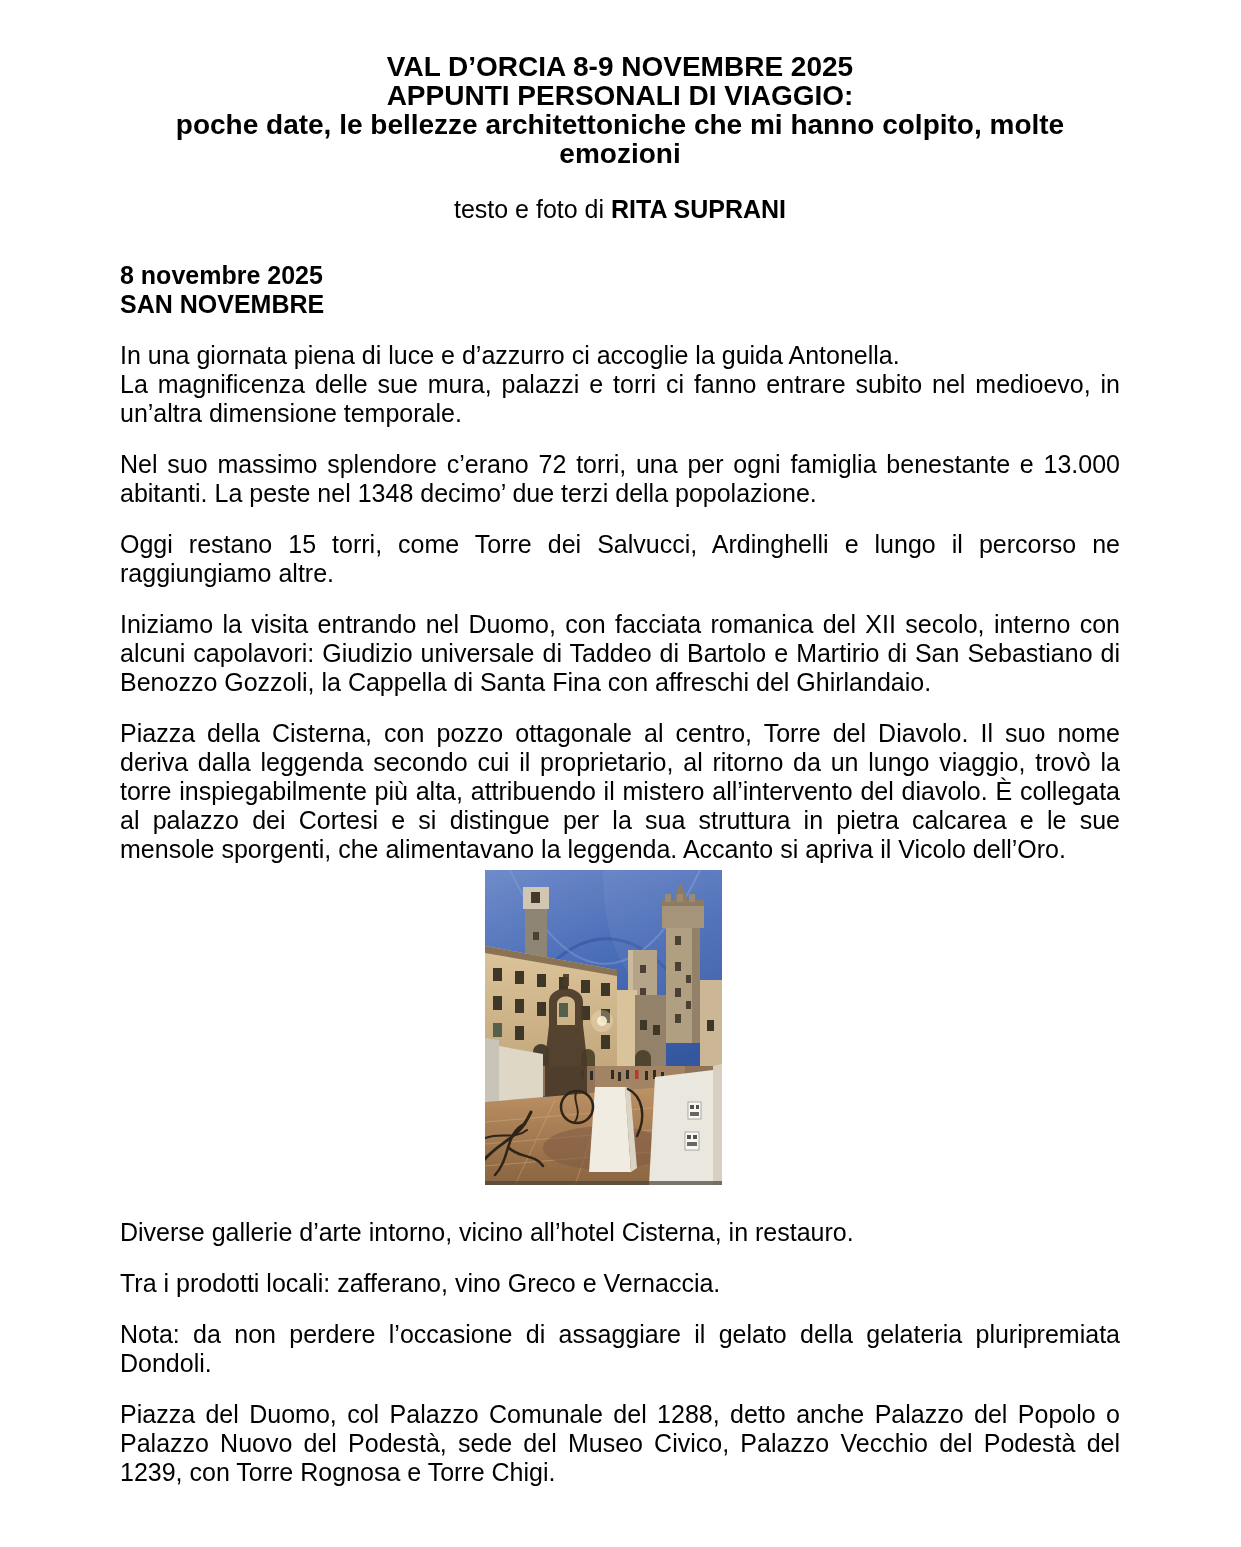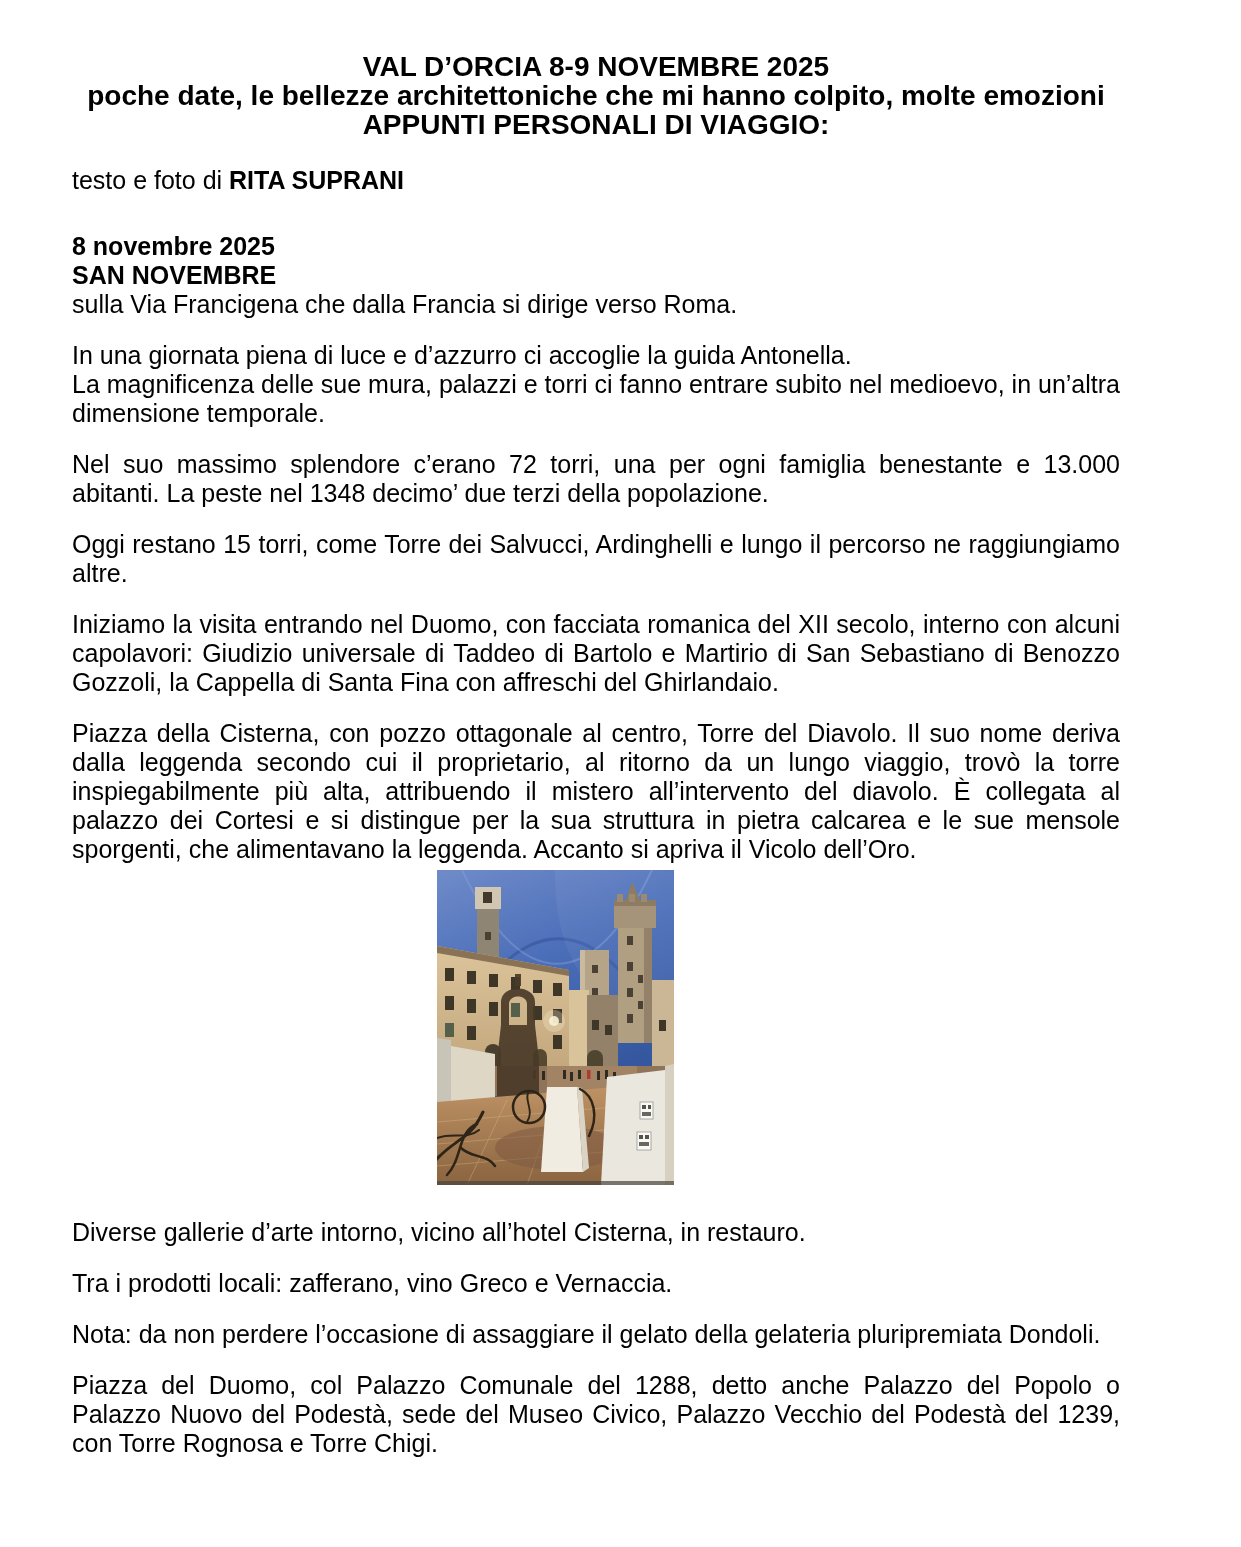--- a/index.html
+++ b/index.html
@@ -1,54 +1,53 @@
 <!DOCTYPE html>
 <html><head>
 <meta charset="utf-8">
 <style>
   html,body{margin:0;padding:0;}
   body{
     width:1241px;height:1547px;overflow:hidden;background:#ffffff;color:#000;
     font-family:"Liberation Sans", sans-serif;
   }
-  .page{box-sizing:border-box;width:1241px;height:1547px;padding:52px 121px 0 72px;}
+  .page{box-sizing:border-box;width:1241px;height:1547px;padding:52px 121px 0 120px;}
   .title-line{
     text-align:center;font-weight:bold;font-size:28px;line-height:29px;
     font-family:"Liberation Sans", sans-serif;
   }
-  .byline{margin-top:27px;text-align:left;font-size:25px;line-height:29px;}
+  .byline{margin-top:27px;text-align:center;font-size:25px;line-height:29px;}
   .byline .author{font-weight:bold;}
   main{margin-top:37px;font-size:25px;line-height:29px;text-align:justify;}
   main p{margin:0;padding:0;}
   main p.bold{font-weight:bold;}
   main p.gap{margin-top:22px;}
   .photo-wrap{
     width:237px;height:315px;margin:6px 0 33px 365px;
     display:block;
   }
   .photo-wrap svg{display:block;}
 </style>
 </head>
 <body>
 
 <div class="page">
 
   <header>
     <div class="title-line">VAL D’ORCIA 8-9 NOVEMBRE 2025</div>
+    <div class="title-line">APPUNTI PERSONALI DI VIAGGIO:</div>
     <div class="title-line">poche date, le bellezze architettoniche che mi hanno colpito, molte emozioni</div>
-    <div class="title-line">APPUNTI PERSONALI DI VIAGGIO:</div>
     <div class="byline"><span>testo e foto di </span><span class="author">RITA SUPRANI</span></div>
   </header>
 
   <main>
 
     <div>
         <p class="bold ">8 novembre 2025</p>
         <p class="bold ">SAN NOVEMBRE</p>
-        <p class="">sulla Via Francigena che dalla Francia si dirige verso Roma.</p>
         <p class="gap">In una giornata piena di luce e d’azzurro ci accoglie la guida Antonella.</p>
         <p class="">La magnificenza delle sue mura, palazzi e torri ci fanno entrare subito nel medioevo, in un’altra dimensione temporale.</p>
         <p class="gap">Nel suo massimo splendore c’erano 72 torri, una per ogni famiglia benestante e 13.000 abitanti. La peste nel 1348 decimo’ due terzi della popolazione.</p>
         <p class="gap">Oggi restano 15 torri, come Torre dei Salvucci, Ardinghelli e lungo il percorso ne raggiungiamo altre.</p>
         <p class="gap">Iniziamo la visita entrando nel Duomo, con facciata romanica del XII secolo, interno con alcuni capolavori: Giudizio universale di Taddeo di Bartolo e Martirio di San Sebastiano di Benozzo Gozzoli, la Cappella di Santa Fina con affreschi del Ghirlandaio.</p>
         <p class="gap">Piazza della Cisterna, con pozzo ottagonale al centro, Torre del Diavolo. Il suo nome deriva dalla leggenda secondo cui il proprietario, al ritorno da un lungo viaggio, trovò la torre inspiegabilmente più alta, attribuendo il mistero all’intervento del diavolo. È collegata al palazzo dei Cortesi e si distingue per la sua struttura in pietra calcarea e le sue mensole sporgenti, che alimentavano la leggenda. Accanto si apriva il Vicolo dell’Oro.</p>
       </div>
 
     <div class="photo-wrap" title="Piazza della Cisterna in San Gimignano with medieval stone towers under a blue sky, reflected in an art-gallery window with white pedestals, wire sculptures and a parquet floor">
       <svg width="237" height="315" viewBox="0 0 237 315" xmlns="http://www.w3.org/2000/svg">

